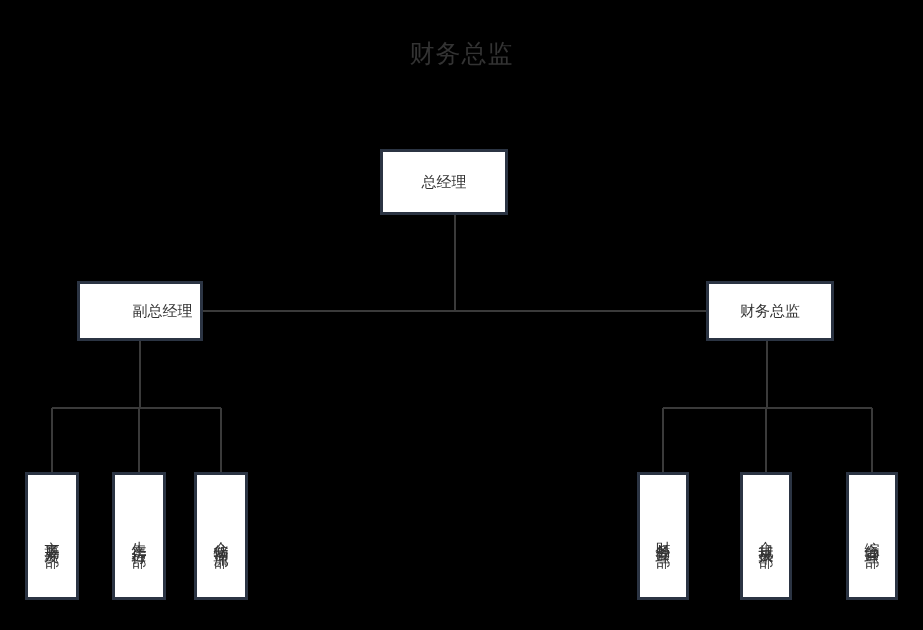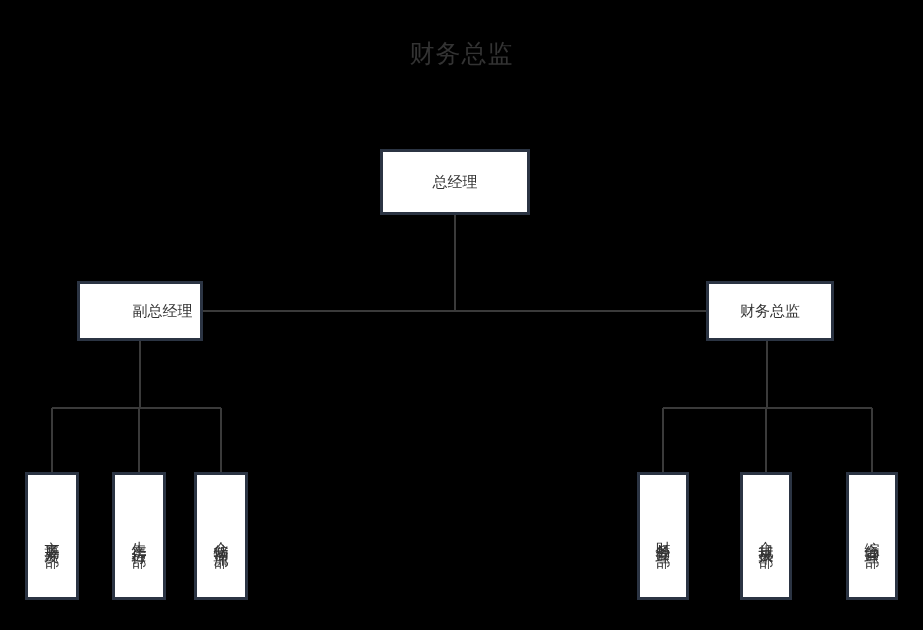--- a/index.html
+++ b/index.html
@@ -67,21 +67,21 @@
   .node-v {
     font-size: 15px;
     line-height: 22px;
     writing-mode: vertical-rl;
     text-orientation: upright;
     letter-spacing: 3px;
     white-space: nowrap;
   }
 
   
-  .n-gm       { left: 380px; top: 149px; width: 150px; height: 66px; }
+  .n-gm       { left: 380px; top: 149px; width: 128px; height: 66px; }
   
   .n-dgm      { left: 77px;  top: 281px; width: 126px; height: 60px; padding-left: 45px; }
   .n-cfo      { left: 706px; top: 281px; width: 128px; height: 60px; }
   
   .n-market   { left: 25px;  top: 472px; width: 54px;  height: 128px; }
   .n-prod     { left: 112px; top: 472px; width: 54px;  height: 128px; }
   .n-wh       { left: 194px; top: 472px; width: 54px;  height: 128px; }
   
   .n-fin      { left: 637px; top: 472px; width: 52px;  height: 128px; }
   .n-comp     { left: 740px; top: 472px; width: 52px;  height: 128px; }

